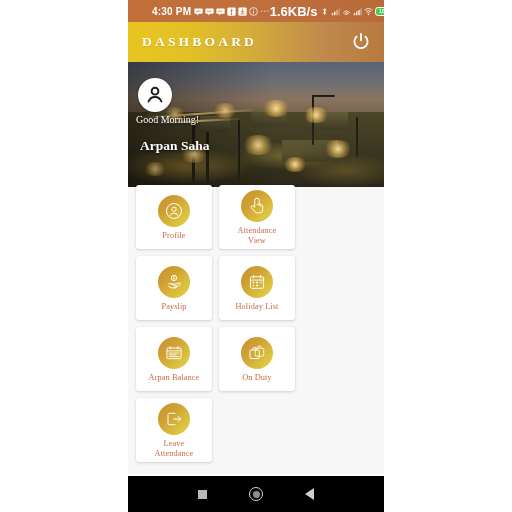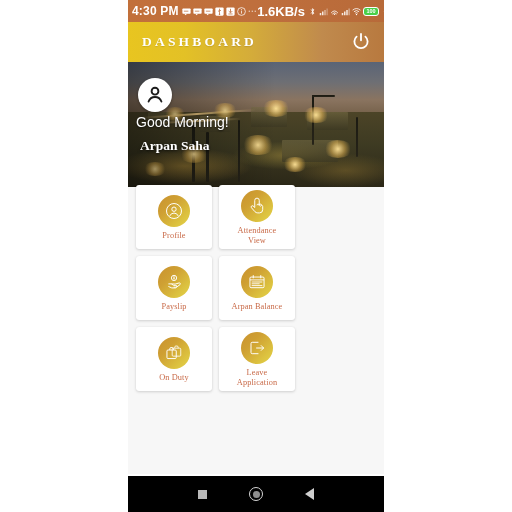--- a/index.html
+++ b/index.html
@@ -27,25 +27,26 @@
     height: 22px;
     background: linear-gradient(90deg, #c2703a 0%, #bf6f3d 50%, #b86a39 100%);
     display: flex;
     align-items: center;
     padding: 0 4px;
     box-sizing: border-box;
     font-family: "Liberation Sans", sans-serif;
     color: #ffffff;
   }
   .sb-time {
-    font-size: 12px;
+    font-size: 10px;
     font-weight: bold;
     letter-spacing: 0.2px;
     margin-right: 3px;
     white-space: nowrap;
+    margin-left: 20px;
   }
   .sb-icons-left { display: flex; align-items: center; gap: 2px; flex: 0 0 auto; }
   .sb-spacer { flex: 1 1 auto; }
   .sb-right { display: flex; align-items: center; gap: 2px; }
   .sb-net {
     font-size: 13px;
     font-weight: bold;
     white-space: nowrap;
     margin-right: 1px;
   }
@@ -164,22 +165,22 @@
     display: flex;
     align-items: center;
     justify-content: center;
     box-shadow: 0 1px 3px rgba(0,0,0,.35);
   }
   .greeting {
     position: absolute;
     left: 8px;
     top: 52px;
     color: #ffffff;
-    font-size: 14px;
-    font-family: Liberation Sans, sans-serif;
+    font-size: 10px;
+    font-family: Liberation Serif, serif;
     text-shadow: 0 1px 2px rgba(0,0,0,.65);
     white-space: nowrap;
   }
   .username {
     position: absolute;
     left: 12px;
     top: 76px;
     color: #ffffff;
     font-size: 13.5px;
     font-weight: bold;
@@ -460,20 +461,35 @@
         <svg width="18" height="18" viewBox="0 0 24 24">
           <circle cx="12" cy="6.6" r="3.5" fill="none" stroke="#fff" stroke-width="1.3"></circle>
           <path d="M12 4.6 v4 M10.8 5.4 h2.4 M10.8 7.6 h2.4" stroke="#fff" stroke-width=".9" fill="none"></path>
           <path d="M4.5 14.5 h4 l3 2 h3 a1.2 1.2 0 0 1 0 2.4 h-3" fill="none" stroke="#fff" stroke-width="1.3" stroke-linejoin="round"></path>
           <path d="M8.5 14.5 l5 .3 l5.5-1.6 a1.3 1.3 0 0 1 1 2.3 l-6 4.4 h-5 l-4.5-2" fill="none" stroke="#fff" stroke-width="1.3" stroke-linejoin="round"></path>
         </svg>
       </div>
       <div class="card-label">Payslip</div>
     </div>
 
+    <div class="card">
+      <div class="card-circle">
+        <svg width="18" height="18" viewBox="0 0 24 24">
+          <rect x="3.2" y="5" width="17.6" height="15.4" rx="1.6" fill="none" stroke="#fff" stroke-width="1.3"></rect>
+          <path d="M3.2 9.4 H20.8" stroke="#fff" stroke-width="1.3"></path>
+          <path d="M7.5 3.2 v3.4 M16.5 3.2 v3.4" stroke="#fff" stroke-width="1.3" stroke-linecap="round"></path>
+          <rect x="6" y="11.6" width="2.4" height="2.2" fill="#fff"></rect>
+          <rect x="10.8" y="11.6" width="2.4" height="2.2" fill="#fff"></rect>
+          <rect x="15.6" y="11.6" width="2.4" height="2.2" fill="#fff" opacity=".7"></rect>
+          <rect x="6" y="15.6" width="2.4" height="2.2" fill="#fff" opacity=".7"></rect>
+          <rect x="10.8" y="15.6" width="2.4" height="2.2" fill="#fff"></rect>
+        </svg>
+      </div>
+      <div class="card-label">Holiday List</div>
+    </div>
 
     <div class="card">
       <div class="card-circle">
         <svg width="18" height="18" viewBox="0 0 24 24">
           <rect x="2.6" y="5.4" width="18.8" height="14.2" rx="1.5" fill="none" stroke="#fff" stroke-width="1.3"></rect>
           <path d="M2.6 9.2 H21.4" stroke="#fff" stroke-width="1.2"></path>
           <path d="M7 3.4 v3.2 M17 3.4 v3.2" stroke="#fff" stroke-width="1.3" stroke-linecap="round"></path>
           <path d="M5.4 12 H18.6 M5.4 14.4 H15 M5.4 16.8 H18.6" stroke="#fff" stroke-width="1.2" stroke-linecap="round"></path>
         </svg>
       </div>
@@ -494,21 +510,21 @@
 
     <div class="card">
       <div class="card-circle">
         <svg width="18" height="18" viewBox="0 0 24 24">
           <path d="M13.4 4.4 H5.6 a1.6 1.6 0 0 0-1.6 1.6 v12 a1.6 1.6 0 0 0 1.6 1.6 h7.8" fill="none" stroke="#fff" stroke-width="1.3" stroke-linecap="round"></path>
           <path d="M11.4 12 H20.6" stroke="#fff" stroke-width="1.3" stroke-linecap="round"></path>
           <path d="M17.6 8.8 L20.8 12 L17.6 15.2" fill="none" stroke="#fff" stroke-width="1.3" stroke-linecap="round" stroke-linejoin="round"></path>
         </svg>
       </div>
       <div class="card-label">Leave
-Application</div>
+Attendance</div>
     </div>
 
 
   </div>
 
   <div class="navbar-top-line"></div>
   <div class="navbar">
     <span class="nav-recents"></span>
     <span class="nav-home">
         <i></i>

